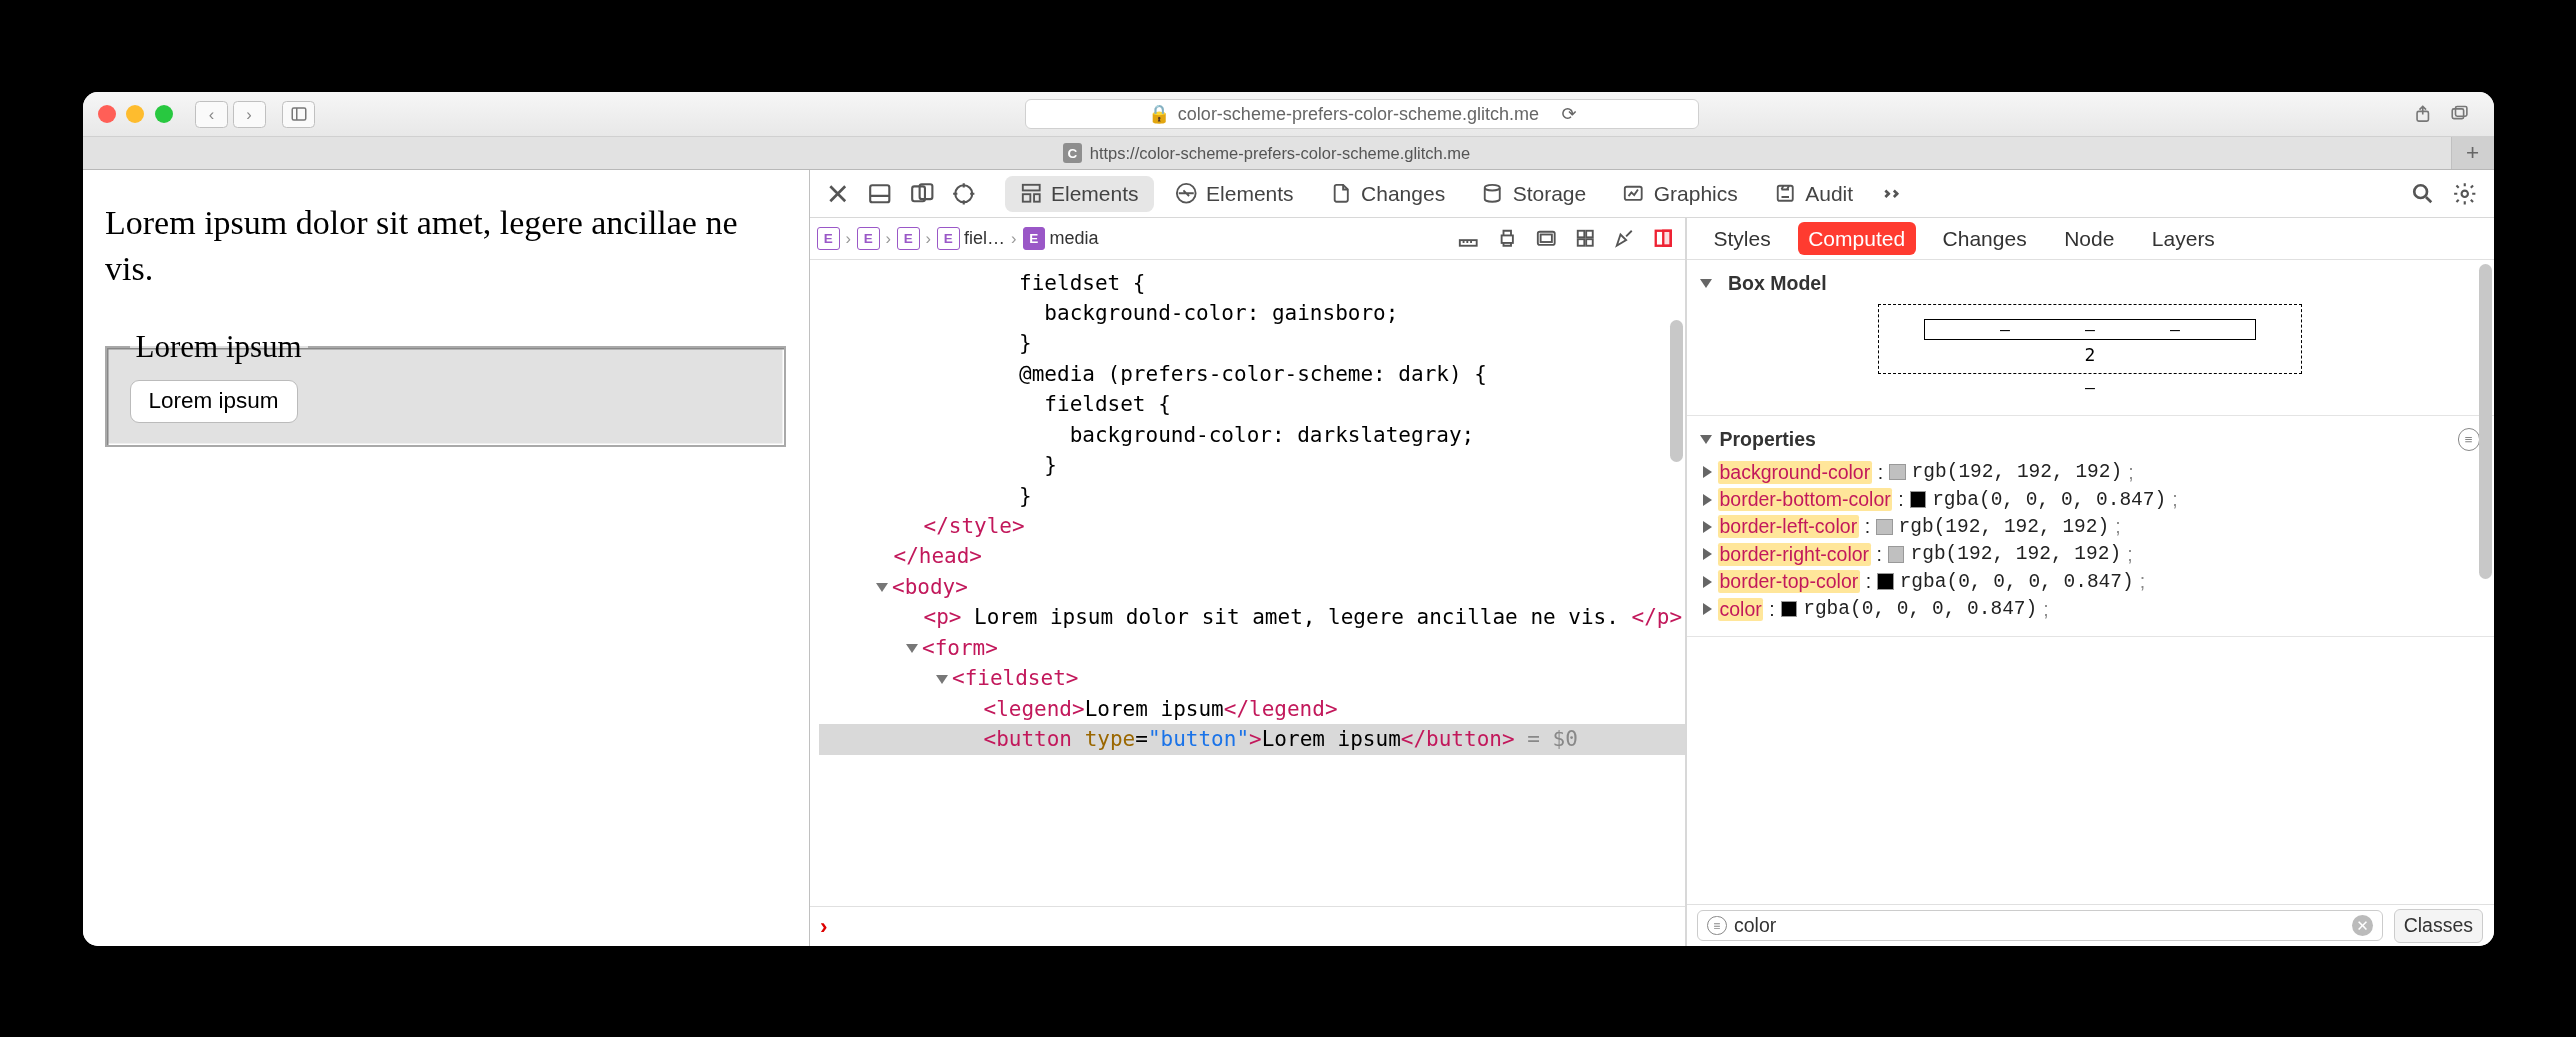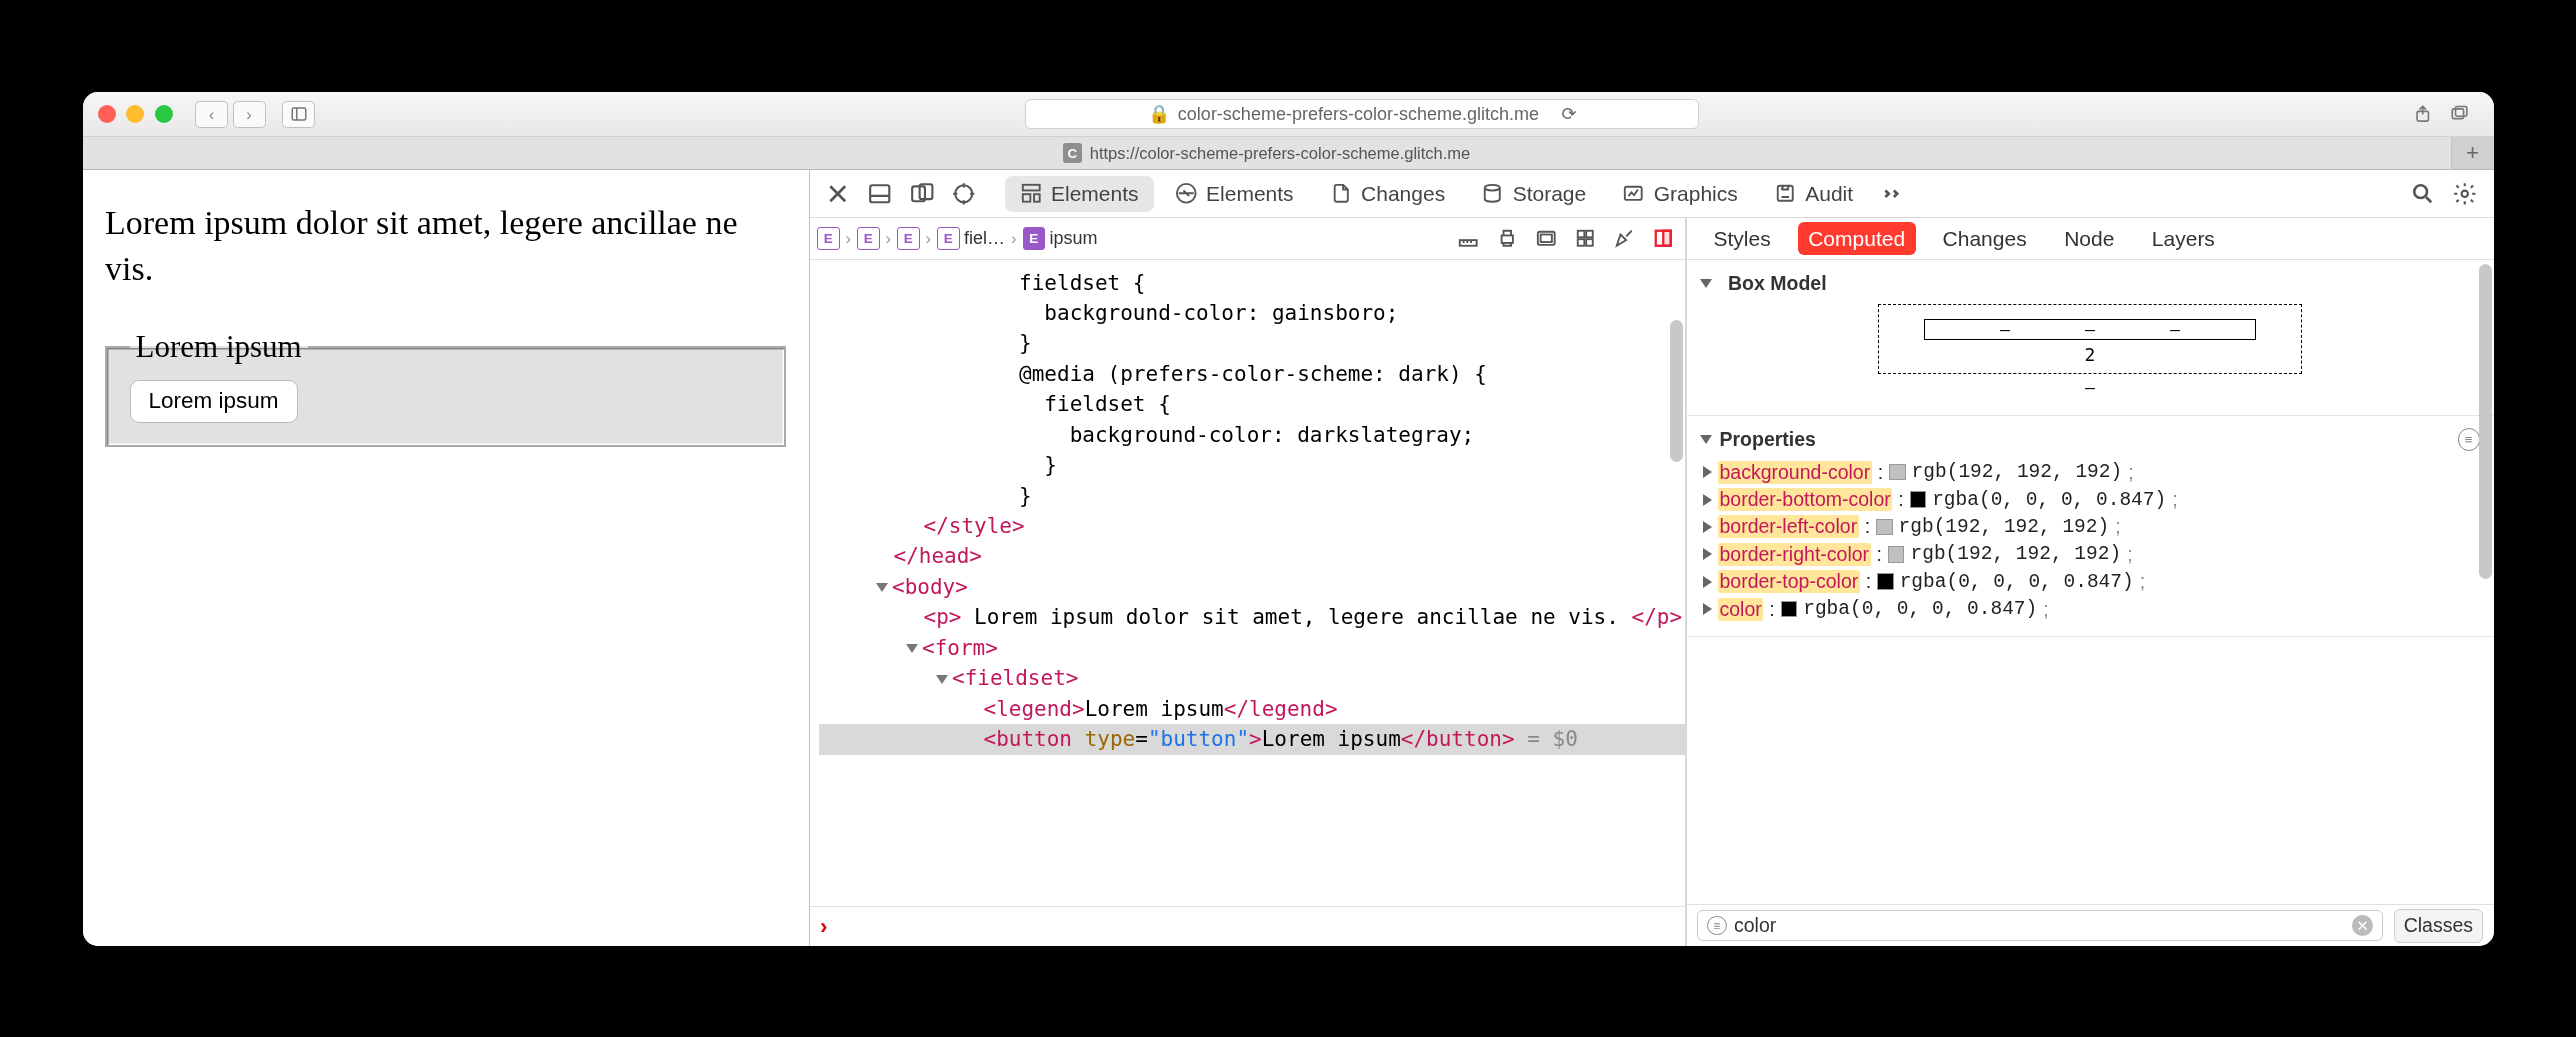--- a/index.html
+++ b/index.html
@@ -271,21 +271,21 @@
                 <span class="ebox">E</span>
               </div>
             <span class="bc-sep">›</span>
             <div class="bc">
                 <span class="ebox">E</span>
                 <span class="bc-label">fiel…</span>
               </div>
             <span class="bc-sep">›</span>
             <div class="bc">
                 <span class="ebox solid">E</span>
-                <span class="bc-label">ipsum</span>
+                <span class="bc-label">media</span>
               </div>
             <div class="bc-tools">
               <div class="bc-tool">
                   <svg viewBox="0 0 24 24" fill="none" stroke="#555" stroke-width="2">
                     <rect x="3" y="14" width="18" height="6"></rect>
                     <path d="M7 14v3M11 14v3M15 14v3"></path>
                   </svg>
                 </div>
               <div class="bc-tool">
                   <svg viewBox="0 0 24 24" fill="none" stroke="#555" stroke-width="2">

